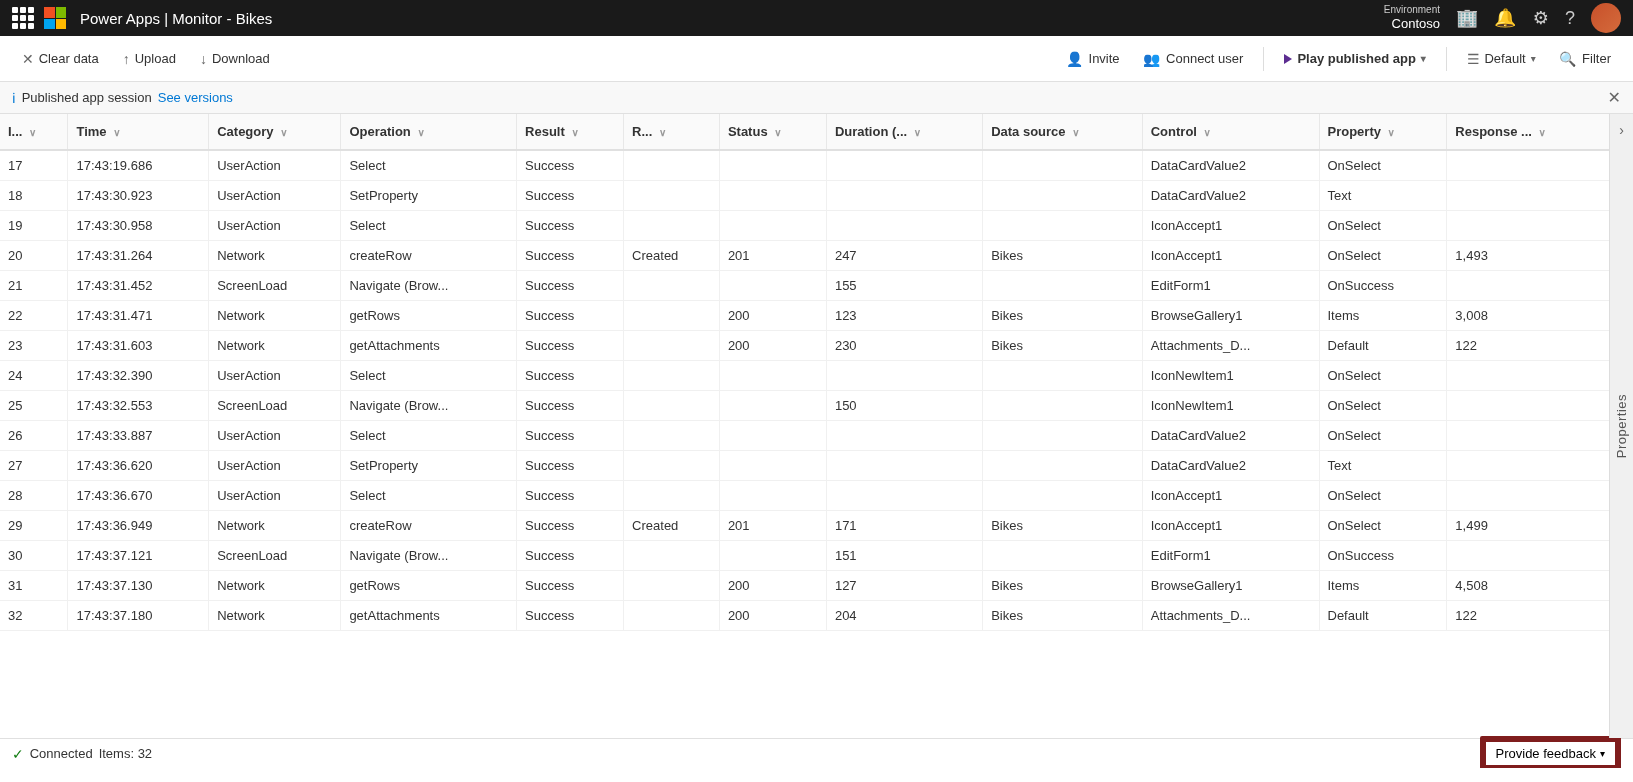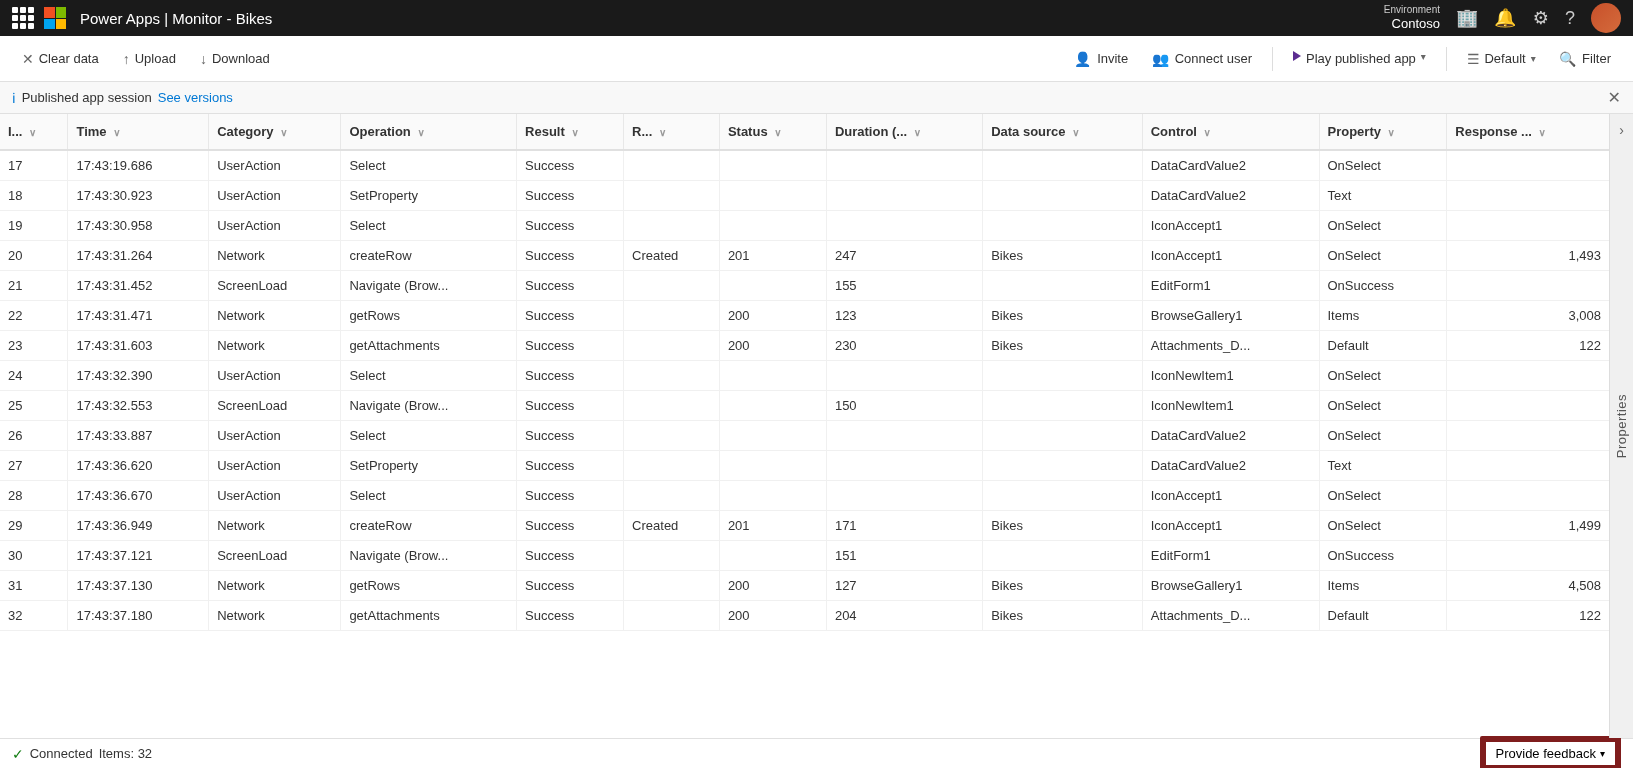--- a/index.html
+++ b/index.html
@@ -58,25 +58,26 @@
       padding: 5px 10px;
       border: none; background: transparent;
       cursor: pointer; color: #333; font-size: 13px;
       border-radius: 3px;
     }
     .toolbar-btn-icon { font-size: 14px; color: #666; }
     .toolbar-sep { width: 1px; height: 24px; background: #ddd; margin: 0 6px; }
     .toolbar-spacer { flex: 1; }
     .toolbar-right { display: flex; align-items: center; gap: 4px; }
     .play-btn {
-      display: flex; gap: 5px;
+      display: flex; align-items: center; gap: 5px;
       padding: 5px 10px;
       border: none; background: transparent;
       cursor: pointer; color: #333; font-size: 13px;
       border-radius: 3px;
+      font-weight: bold;
     }
     .play-btn .play-triangle {
       width: 0; height: 0;
       border-top: 5px solid transparent;
       border-bottom: 5px solid transparent;
       border-left: 8px solid #5c2d91;
     }
 
     
     .banner {
@@ -132,21 +133,21 @@
     }
     th:last-child { border-right: none; }
     .sort-arrow { color: #999; font-size: 10px; margin-left: 3px; }
     tbody tr { border-bottom: 1px solid #f0f0f0; }
     td {
       padding: 7px 8px;
       color: #333;
       border-right: 1px solid #f0f0f0;
       white-space: nowrap;
     }
-    td:last-child { border-right: none; text-align: right; }
+    td:last-child { border-right: none; }
 
     
     .properties-panel {
       width: 24px;
       background: #f0f0f0;
       border-left: 1px solid #ddd;
       display: flex;
       align-items: center;
       justify-content: center;
       cursor: pointer;

